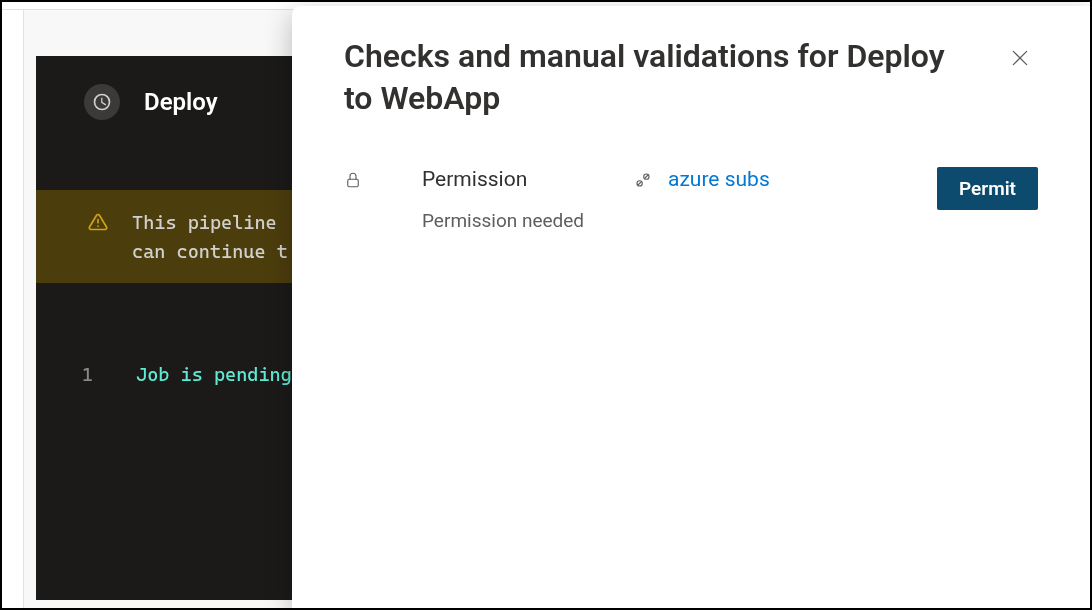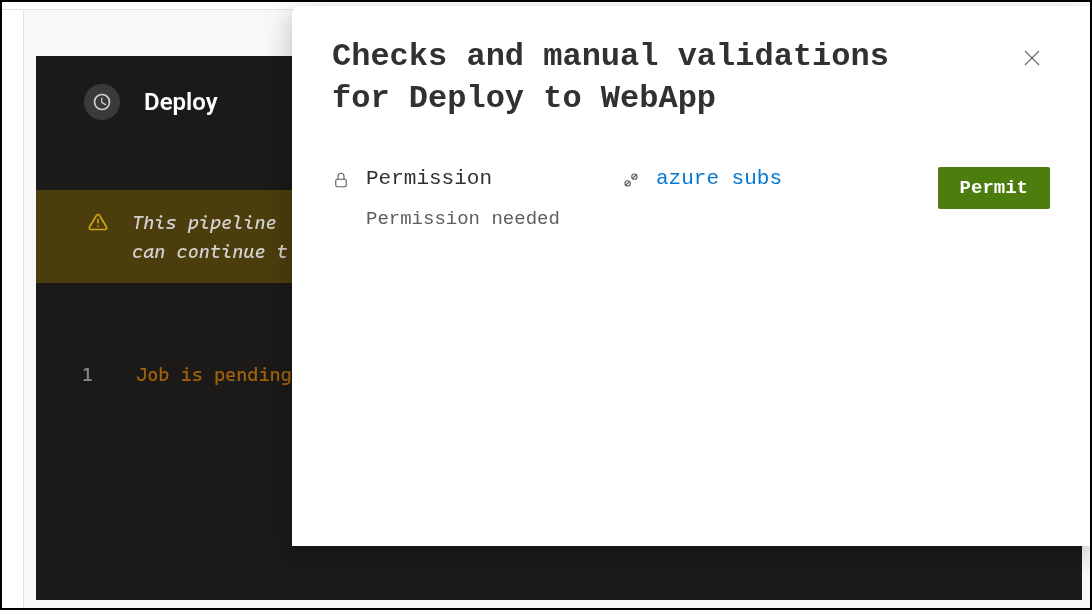--- a/index.html
+++ b/index.html
@@ -73,49 +73,47 @@
     .warning-icon {
       margin-right: 24px;
       margin-top: 4px;
     }
     .warning-text {
       font-family: "Cascadia Mono", Consolas, "Courier New", monospace;
       font-size: 19px;
       line-height: 1.5;
       color: #d2d0ce;
       white-space: pre;
-      font-style: italic;
     }
     .log-area {
       padding: 80px 24px 20px 46px;
       font-family: "Cascadia Mono", Consolas, "Courier New", monospace;
       font-size: 19px;
     }
     .log-line {
       display: flex;
     }
     .log-lineno {
       color: #8a8886;
       width: 54px;
       text-align: left;
     }
     .log-text {
-      color: #a16207;
+      color: #5eead4;
     }
     .dialog {
       position: absolute;
       left: 290px;
       top: 4px;
       width: 798px;
-      height: 540px;
+      height: 604px;
       background: #fff;
       border-radius: 8px 0 0 0;
       box-shadow: 0 8px 28px rgba(0,0,0,0.25);
-      padding: 30px 40px;
-      font-family: Liberation Mono, monospace;
+      padding: 30px 52px;
     }
     .dialog-header {
       display: flex;
       justify-content: space-between;
       align-items: flex-start;
     }
     .dialog-title {
       font-size: 32px;
       font-weight: 600;
       color: #323130;
@@ -162,29 +160,30 @@
       margin-top: 18px;
     }
     .check-link {
       font-size: 21px;
       color: #0078d4;
       font-weight: 400;
       cursor: pointer;
     }
     .col-permission {
       flex: 0 0 290px;
+      gap: 44px;
     }
     .col-resource {
       flex: 0 0 270px;
     }
     .col-action {
       margin-left: auto;
     }
     .permit-btn {
-      background: #4d7c0f;
+      background: #0c4a6e;
       color: #fff;
       border: none;
       font-size: 19px;
       font-weight: 600;
       padding: 10px 22px;
       cursor: pointer;
       border-radius: 2px;
       font-family: inherit;
     }
   </style>

